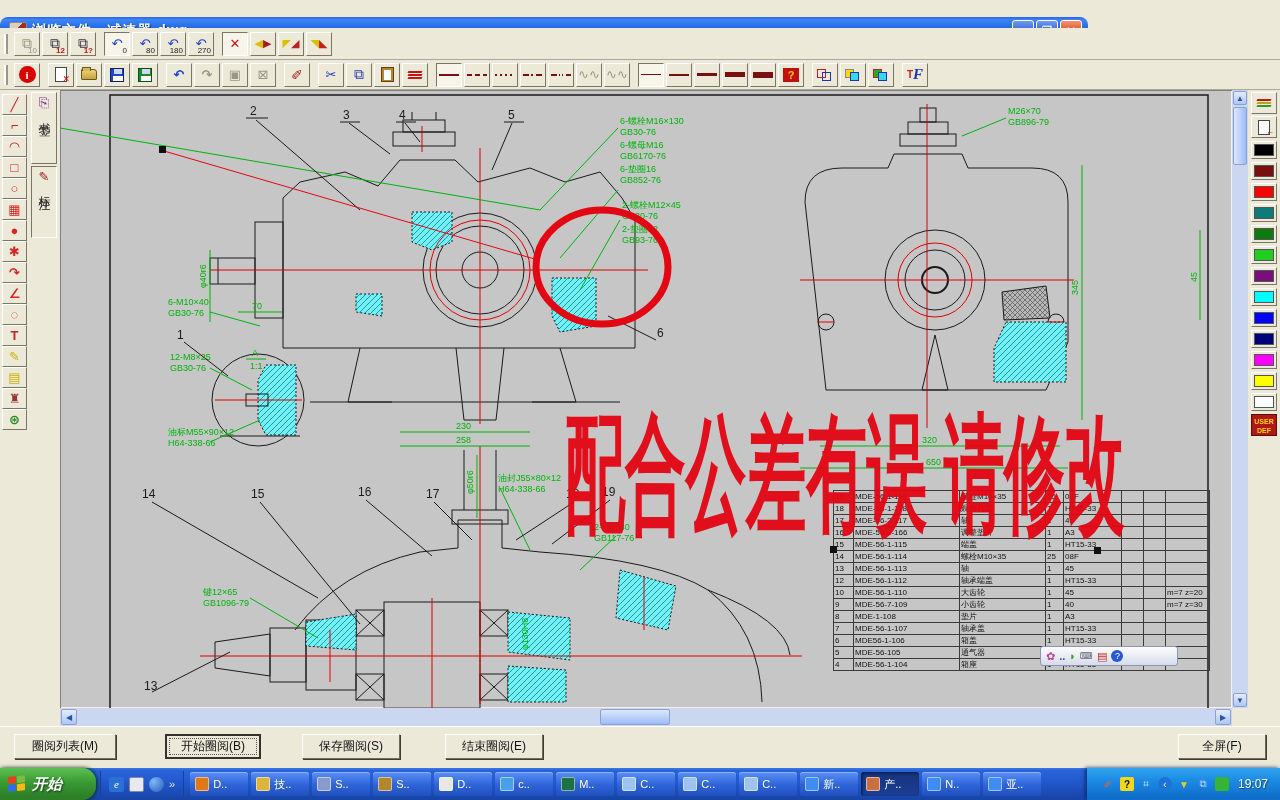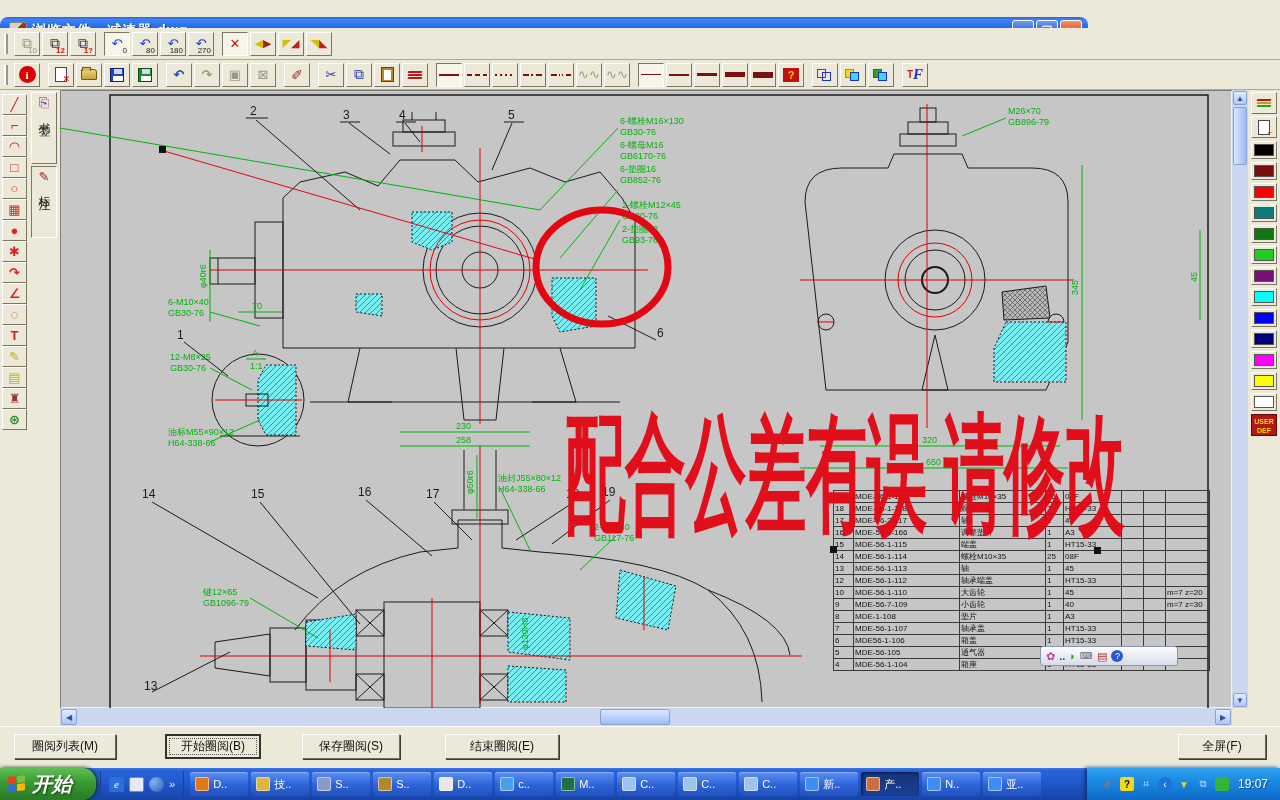--- a/index.html
+++ b/index.html
@@ -102,21 +102,21 @@
   
   .btnbar{position:absolute;left:0;top:726px;width:1280px;height:42px;background:#ece9d8;border-top:1px solid #fff;}
   .bbtn{position:absolute;top:7px;height:25px;background:#ece9d8;border:1px solid;border-color:#fff #6f6b58 #6f6b58 #fff;box-shadow:1px 1px 0 #403e33;
     font-size:12px;padding:0 14px;display:flex;align-items:center;color:#111;}
   .bbtn.def{border:2px solid #33332a;box-shadow:none;outline:1px dotted #555;outline-offset:-5px;}
 
   
   .taskbar{position:absolute;left:0;top:768px;width:1280px;height:32px;
     background:linear-gradient(180deg,#3a79e8 0%,#2a63d8 8%,#2258cd 45%,#1845a8 95%);display:flex;align-items:center;}
   .startbtn{height:32px;width:96px;border-radius:0 14px 14px 0;display:flex;align-items:center;gap:6px;padding:0 16px 0 8px;
-    background:linear-gradient(180deg,#5ec053,#3a9a33 45%,#2c7f27 90%);box-shadow:1px 0 4px #0a2a0a;color:#fff;font-size:20px;font-weight:bold;font-style:italic;text-shadow:1px 1px 2px #14400f;}
+    background:linear-gradient(180deg,#5ec053,#3a9a33 45%,#2c7f27 90%);box-shadow:1px 0 4px #0a2a0a;color:#fff;font-size:15px;font-weight:bold;font-style:italic;text-shadow:1px 1px 2px #14400f;}
   .flag{width:18px;height:16px;display:grid;grid-template-columns:8px 8px;grid-template-rows:7px 7px;gap:1px;transform:skewY(-6deg);}
   .flag i{border-radius:1px;}
   .ql{display:flex;align-items:center;gap:5px;padding:0 8px;border-left:1px solid #1a3f9a;border-right:1px solid #1a3f9a;height:26px;margin-left:4px;}
   .qlico{width:15px;height:15px;border-radius:2px;display:flex;align-items:center;justify-content:center;font-size:11px;color:#fff;}
   .chev{color:#dfe8ff;font-size:11px;}
   .tasks{display:flex;gap:3px;padding:0 6px;flex:1;}
   .tkbtn{height:24px;flex:0 0 58px;border-radius:3px;display:flex;align-items:center;gap:4px;padding:0 5px;
     background:linear-gradient(180deg,#5a90f5,#2e63d8 55%,#2151bd);box-shadow:inset 0 1px 0 #8ab0f8;color:#fff;font-size:11px;overflow:hidden;white-space:nowrap;}
   .tkbtn.active{background:linear-gradient(180deg,#16337a,#1c3f96);box-shadow:inset 1px 1px 3px #081a45;}
   .tkbtn .tico{width:14px;height:14px;border-radius:2px;flex:0 0 14px;border:1px solid rgba(255,255,255,.5);}
@@ -835,21 +835,21 @@
         <span>USER</span><br>
         <span>DEF</span>
       </div>
     </div>
   </div>
 
   <div class="btnbar">
     <span class="bbtn" style="left:14px;width:102px;justify-content:center">圈阅列表(M)</span>
     <span class="bbtn def" style="left:165px;width:96px;justify-content:center">开始圈阅(B)</span>
     <span class="bbtn" style="left:302px;width:98px;justify-content:center">保存圈阅(S)</span>
-    <span class="bbtn" style="left:445px;width:114px;justify-content:center">结束圈阅(E)</span>
+    <span class="bbtn" style="left:445px;width:98px;justify-content:center">结束圈阅(E)</span>
     <span class="bbtn" style="left:1178px;width:88px;justify-content:center">全屏(F)</span>
   </div>
 
   <div class="taskbar">
     <div class="startbtn">
       <span class="flag">
         <i style="background:#e8401c"></i>
           <i style="background:#7cbb3f"></i>
           <i style="background:#2f6fe0"></i>
           <i style="background:#fdb813"></i>

